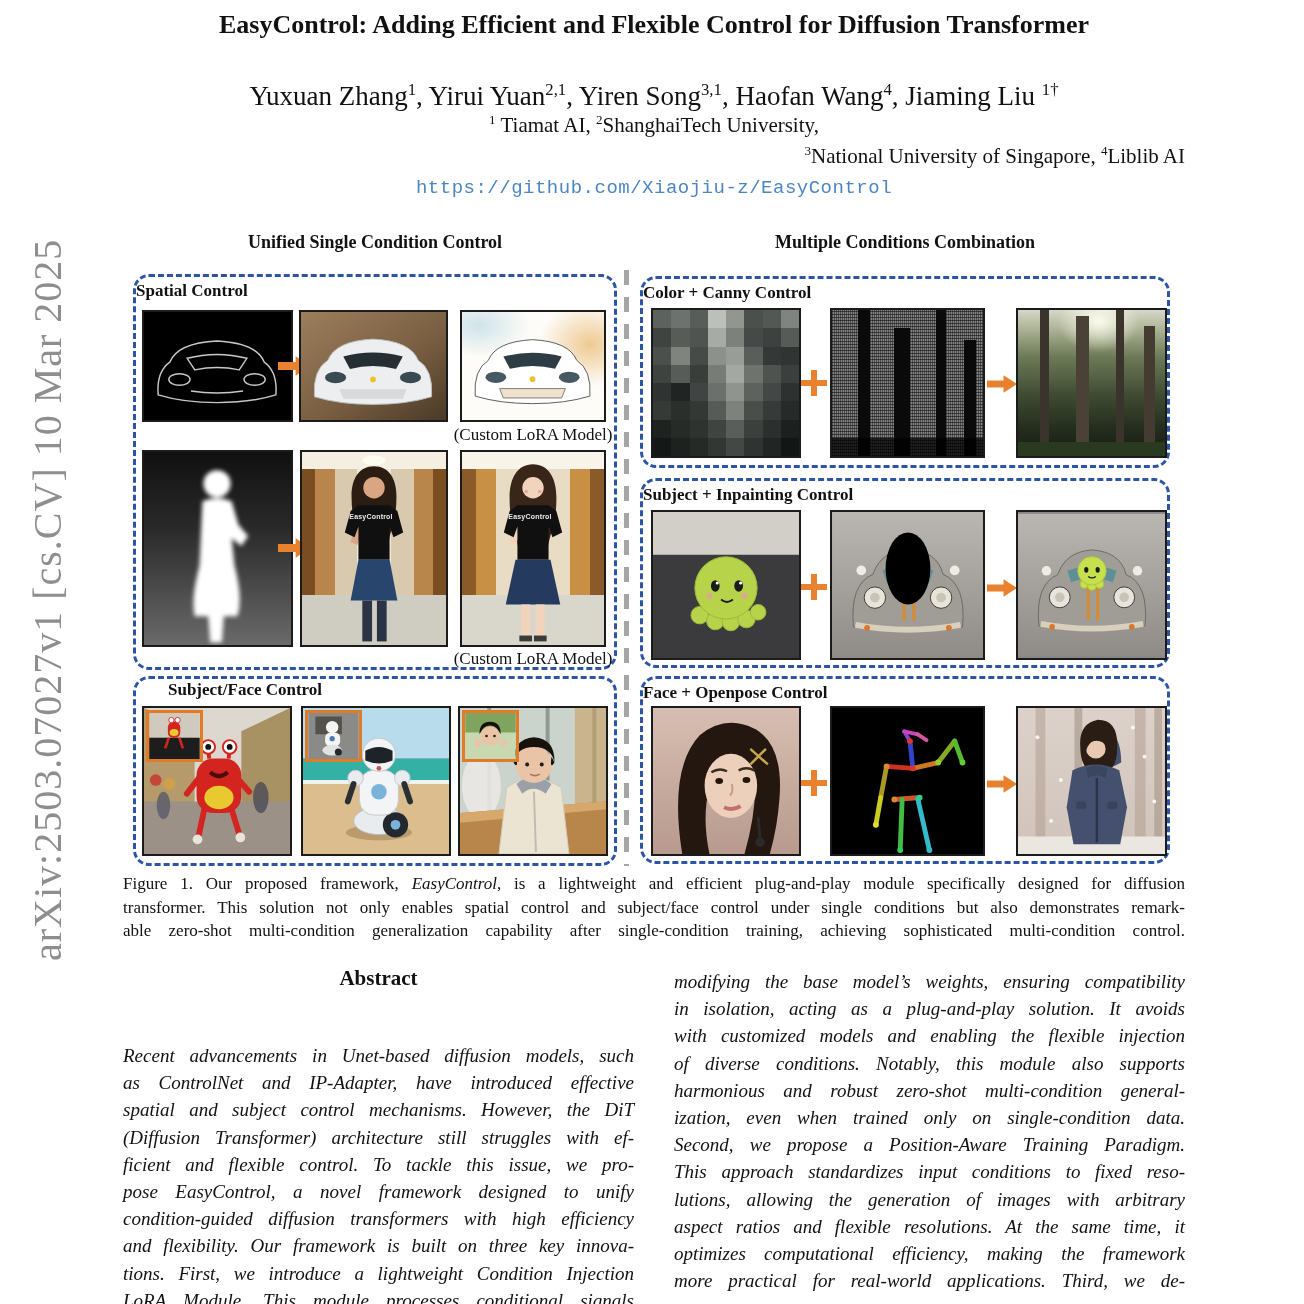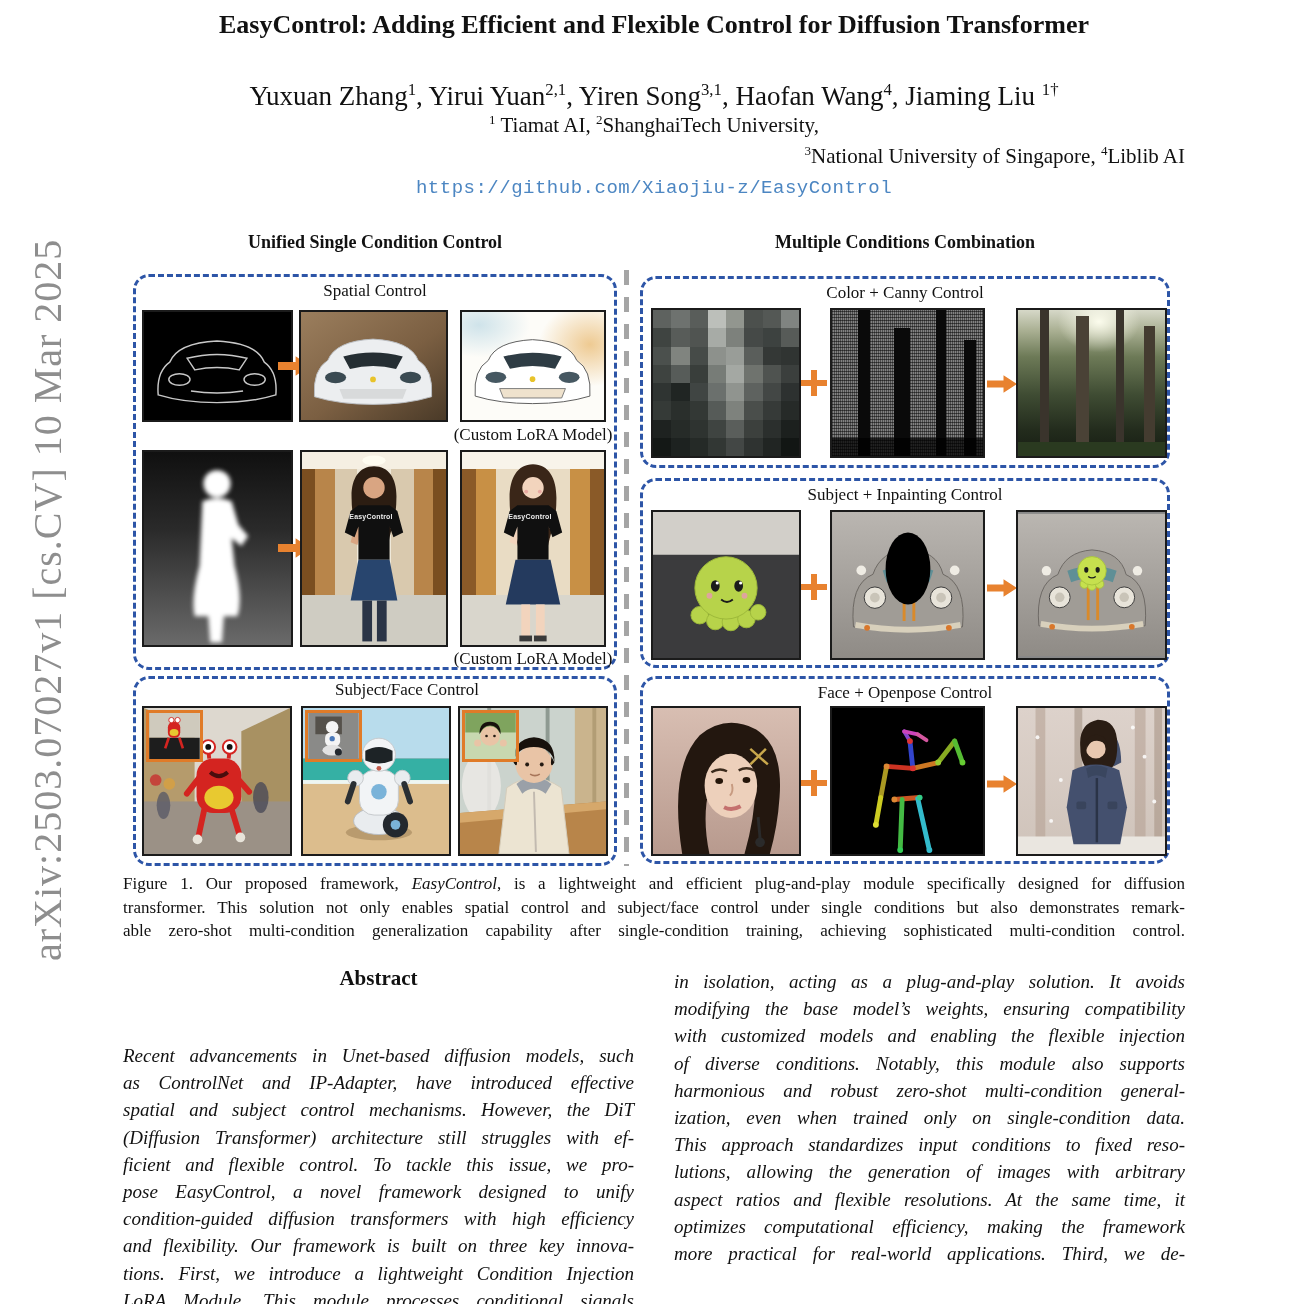--- a/index.html
+++ b/index.html
@@ -15,22 +15,22 @@
          font-size:26px;font-weight:bold;}
   .authors{position:absolute;left:123px;top:80px;width:1062px;text-align:center;font-size:27px;}
   .affil1{position:absolute;left:123px;top:112px;width:1062px;text-align:center;font-size:21px;}
   .affil2{position:absolute;left:123px;top:143px;width:1062px;text-align:right;font-size:21px;}
   sup{font-size:0.62em;}
   .repo{position:absolute;left:123px;top:177px;width:1062px;text-align:center;
         font-family:"Liberation Mono",monospace;font-size:19px;color:#4c86c2;letter-spacing:.5px;}
   
   .fig-header{position:absolute;text-align:center;font-size:18px;font-weight:bold;}
   .panel{position:absolute;box-sizing:border-box;border:3px dashed #2d55a7;border-radius:16px;}
-  .plabel{position:absolute;left:0;top:4px;width:100%;text-align:center;
-          font-size:17px;font-weight:normal;}
+  .plabel{position:absolute;left:0;top:4px;width:100%;
+          font-size:17px;font-weight:bold;}
   .ph{position:absolute;box-sizing:border-box;border:2px solid #1b1b1b;overflow:hidden;background:#888;}
   .ph svg{display:block;width:100%;height:100%;}
   .inset{position:absolute;left:2px;top:2px;width:57px;height:52px;box-sizing:border-box;
          border:3px solid #e07b28;overflow:hidden;}
   .inset svg{display:block;width:100%;height:100%;}
   .caption-lora{position:absolute;width:180px;text-align:center;font-size:17px;}
   .vdash{position:absolute;left:624px;top:270px;width:5px;height:596px;
      background:repeating-linear-gradient(180deg,#a5a5a5 0 15px,transparent 15px 27px);}
   .plus{position:absolute;width:26px;height:26px;}
   .plus::before{content:"";position:absolute;left:38%;top:0;width:24%;height:100%;background:#e8822f;}
@@ -562,26 +562,27 @@
       <div class="jline">(Diffusion Transformer) architecture still struggles with ef-</div>
       <div class="jline">ficient and flexible control. To tackle this issue, we pro-</div>
       <div class="jline">pose EasyControl, a novel framework designed to unify</div>
       <div class="jline">condition-guided diffusion transformers with high efficiency</div>
       <div class="jline">and flexibility. Our framework is built on three key innova-</div>
       <div class="jline">tions. First, we introduce a lightweight Condition Injection</div>
       <div class="jline">LoRA Module. This module processes conditional signals</div>
     </div>
   <div class="col col-right">
 
-  <div class="jline">in isolation, acting as a plug-and-play solution. It avoids</div>
-      <div class="jline">modifying the base model’s weights, ensuring compatibility</div>
+  <div class="jline">modifying the base model’s weights, ensuring compatibility</div>
+      <div class="jline">in isolation, acting as a plug-and-play solution. It avoids</div>
       <div class="jline">with customized models and enabling the flexible injection</div>
       <div class="jline">of diverse conditions. Notably, this module also supports</div>
       <div class="jline">harmonious and robust zero-shot multi-condition general-</div>
       <div class="jline">ization, even when trained only on single-condition data.</div>
+      <div class="jline">Second, we propose a Position-Aware Training Paradigm.</div>
       <div class="jline">This approach standardizes input conditions to fixed reso-</div>
       <div class="jline">lutions, allowing the generation of images with arbitrary</div>
       <div class="jline">aspect ratios and flexible resolutions. At the same time, it</div>
       <div class="jline">optimizes computational efficiency, making the framework</div>
       <div class="jline">more practical for real-world applications. Third, we de-</div>
     </div>
 
 </div>
 
 </body></html>

